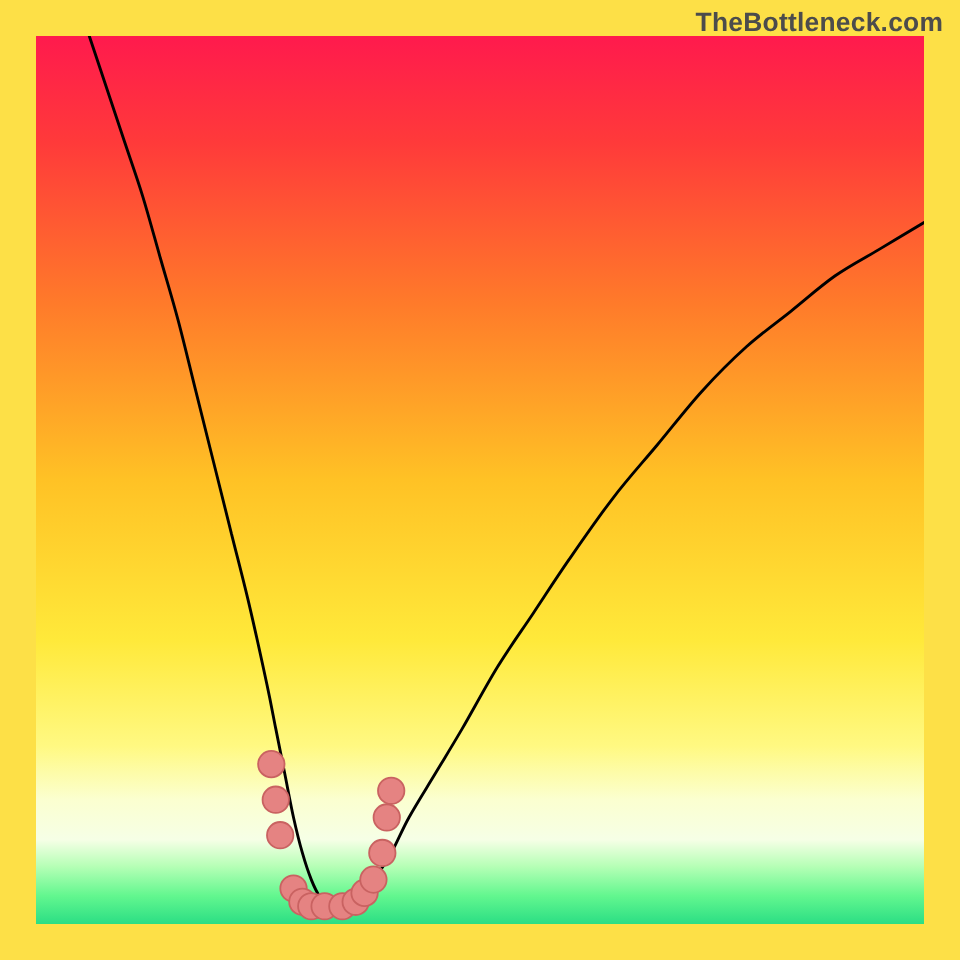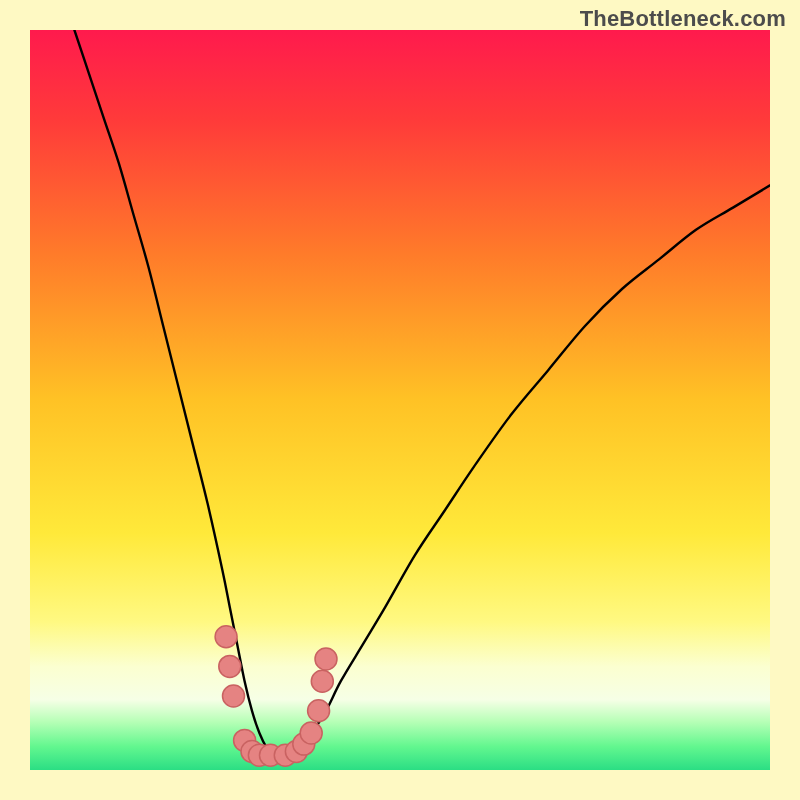--- a/index.html
+++ b/index.html
@@ -1,21 +1,21 @@
 <!DOCTYPE html>
 <html><head>
 <meta charset="utf-8">
 <style>
   * { margin: 0; padding: 0; box-sizing: border-box; }
   html, body { width: 800px; height: 800px; overflow: hidden; background: #000; }
   .frame {
     position: relative;
     width: 800px;
     height: 800px;
-    background: #fef9c3;
+    background: #fde047;
   }
   .watermark {
     position: absolute;
     top: 6px;
     right: 14px;
     font-family: Arial, Helvetica, sans-serif;
     font-size: 22px;
     font-weight: 600;
     color: #4c4c4c;
     letter-spacing: 0.2px;

